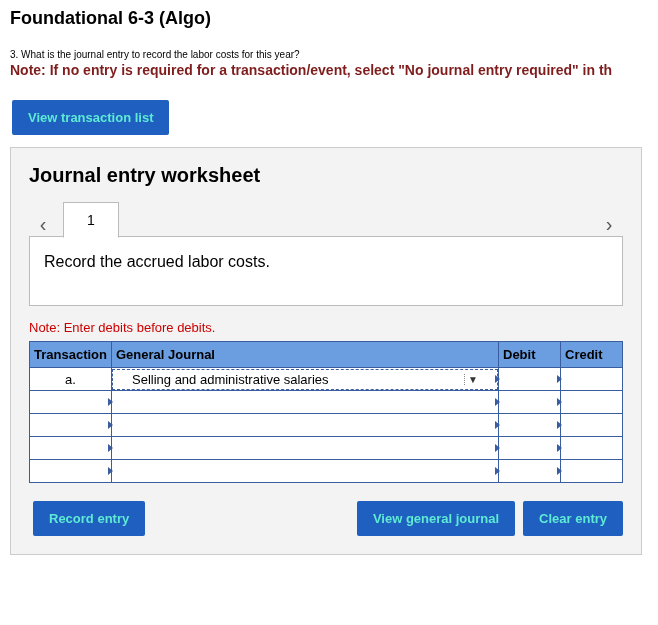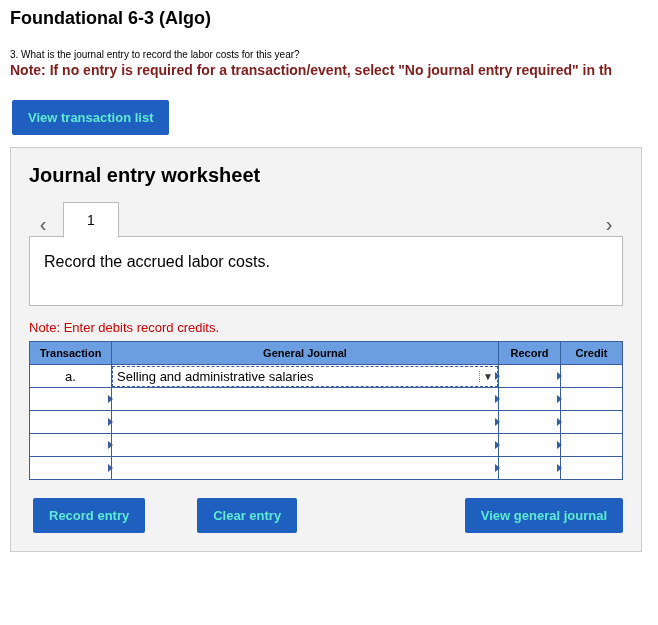--- a/index.html
+++ b/index.html
@@ -99,42 +99,42 @@
   .jtable {
     width: 100%;
     border-collapse: collapse;
     background: #fff;
     table-layout: fixed;
   }
   .jtable th {
     background: #6b9ee0;
     border: 1px solid #3a5da0;
     padding: 5px 4px;
-    font-size: 11px;
-    font-weight: bold;
-    text-align: center;
+    font-size: 13px;
+    font-weight: bold;
+    text-align: left;
   }
   .jtable td {
     border: 1px solid #3a5da0;
     height: 23px;
     padding: 0 4px;
     font-size: 13px;
     background: #fff;
   }
   .col-tx { width: 82px; text-align: center; }
   .col-gj { width: auto; }
   .col-amt { width: 62px; }
   .gj-cell {
     position: relative;
     padding: 0 !important;
   }
   .gj-inner {
     border: 1px dashed #3a5da0;
     margin: 0;
-    padding: 2px 4px;
+    padding: 2px 19px;
     display: flex;
     align-items: center;
     height: 21px;
   }
   .gj-text { flex: 1; }
   .dd-arrow {
     width: 14px;
     text-align: center;
     font-size: 10px;
     color: #333;
@@ -158,21 +158,21 @@
     width: 0; height: 0;
     border-top: 4px solid transparent;
     border-bottom: 4px solid transparent;
     border-left: 5px solid #3a5da0;
     transform: translateY(-50%);
   }
   td.rel { position: relative; }
   .btn-row {
     display: flex;
     margin-top: 18px;
-    gap: 0;
+    gap: 8px;
   }
   .btn-row .btn { margin: 0; }
   .btn-record { margin-right: 52px !important; margin-left: 4px !important; }
   .btn-clear { }
   .btn-vgj { margin-left: auto !important; }
 </style>
 </head>
 <body>
 
 
@@ -188,34 +188,34 @@
   <div class="ws-title">Journal entry worksheet</div>
 
   <div class="tabrow">
     <div class="chev">‹</div>
     <div class="tab-cell">1</div>
     <div class="chev right">›</div>
   </div>
 
   <div class="instruction-box">Record the accrued labor costs.</div>
 
-  <div class="debits-note">Note: Enter debits record credits.</div>
+  <div class="debits-note">Note: Enter debits before debits.</div>
 
   <table class="jtable">
     <colgroup>
       <col class="col-tx">
         <col class="col-gj">
         <col class="col-amt">
         <col class="col-amt">
     </colgroup>
     <thead>
       <tr>
         <th>Transaction</th>
         <th>General Journal</th>
-        <th>Record</th>
+        <th>Debit</th>
         <th>Credit</th>
       </tr>
     </thead>
     <tbody>
       <tr>
         <td class="col-tx">a.</td>
         <td class="gj-cell">
           <div class="gj-inner">
             <span class="gj-text">Selling and administrative salaries</span>
             <span class="dd-arrow">▼</span>
@@ -246,19 +246,19 @@
         <td class="col-tx"></td>
         <td class="rel"><span class="gj-tick"></span><span></span></td>
         <td class="rel"><span class="amt-tick"></span><span></span></td>
         <td class="rel"><span class="amt-tick"></span><span></span></td>
       </tr>
     </tbody>
   </table>
 
   <div class="btn-row">
     <button class="btn btn-record">Record entry</button>
+    <button class="btn btn-vgj">View general journal</button>
     <button class="btn btn-clear">Clear entry</button>
-    <button class="btn btn-vgj">View general journal</button>
   </div>
 </div>
 
 
 
 
 </body></html>

